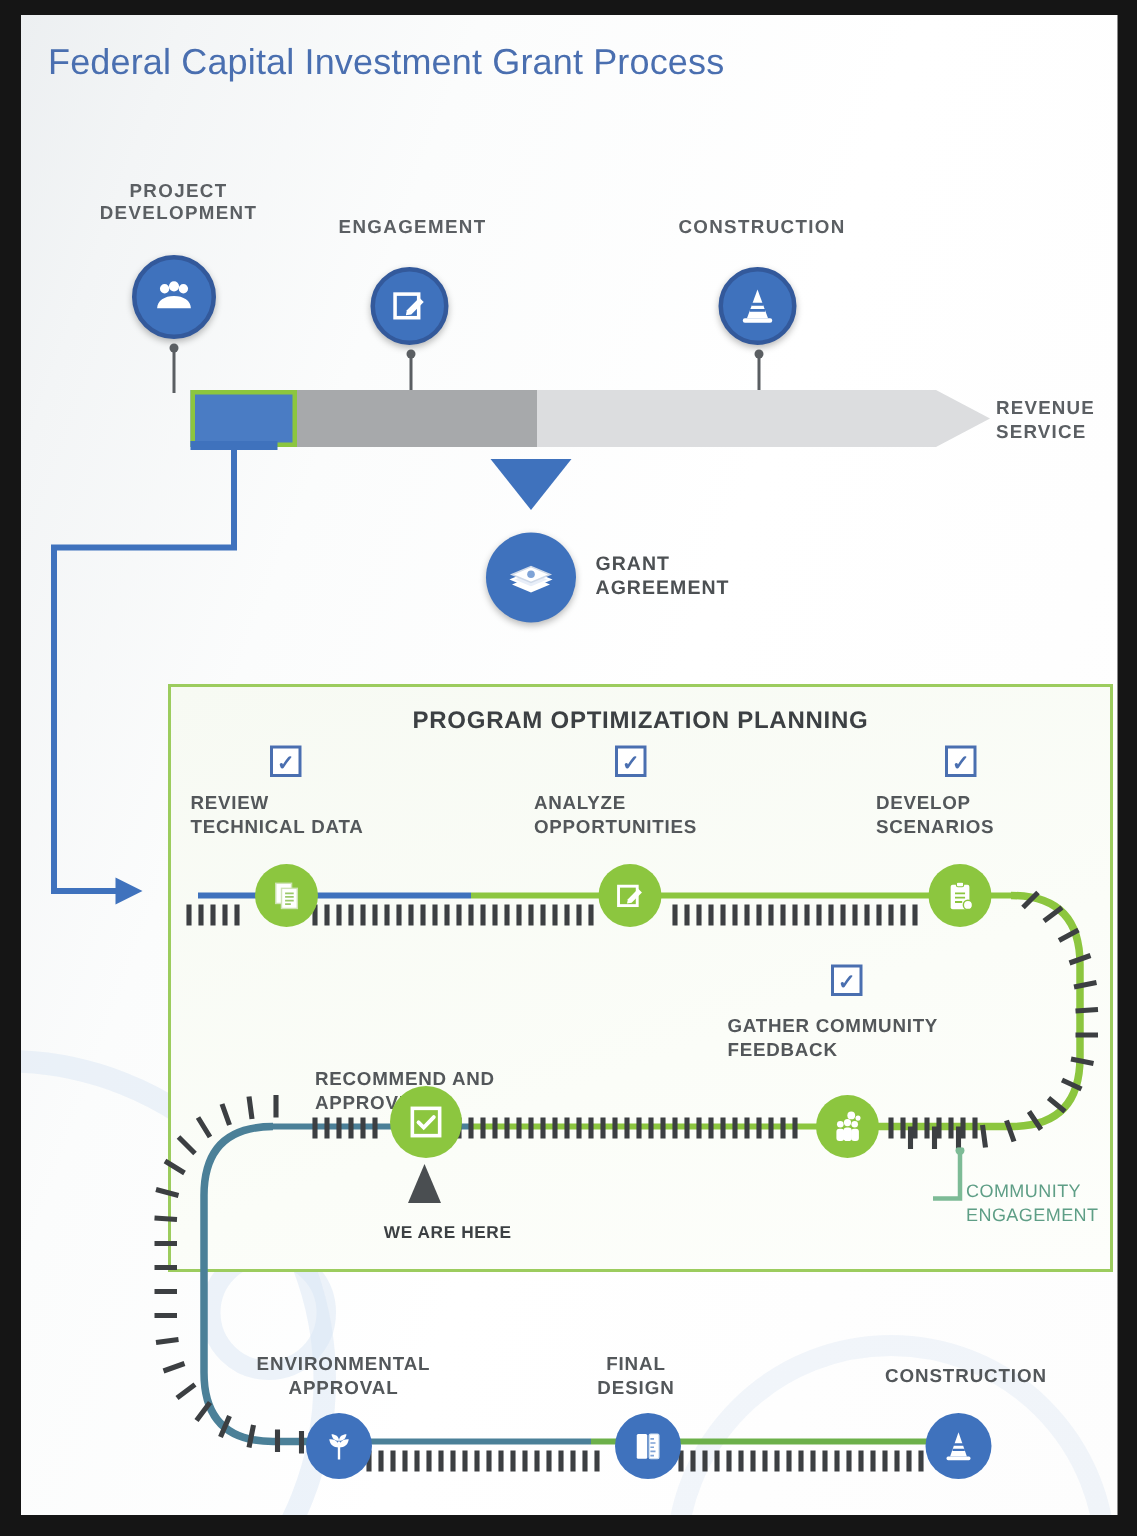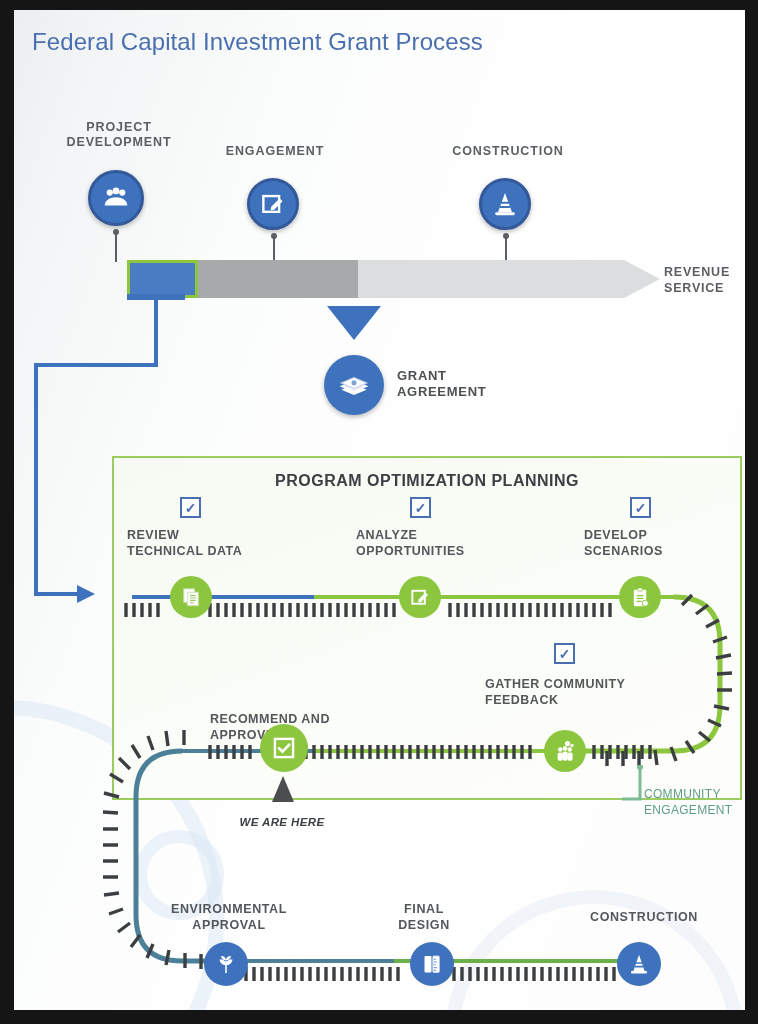--- a/index.html
+++ b/index.html
@@ -72,21 +72,21 @@
     border-left:27px solid transparent; border-right:27px solid transparent;
     border-top:34px solid #3f72bd; }
   #grant-label { position:absolute; left:383px; top:358px;
     font-size:13px; font-weight:700; letter-spacing:.7px; color:#4c5053; line-height:1.25; }
 
   
   #connector { position:absolute; left:0; top:240px; width:300px; height:360px; }
 
   
   #pop-box {
-    position:absolute; left:98px; top:446px; width:630px; height:344px;
+    position:absolute; left:98px; top:446px; width:630px; height:392px;
     border:2px solid #9ccc5e; background:linear-gradient(160deg,#f7faf3 0%,#fbfdf8 60%,#fdfefb 100%);
   }
   #pop-title {
     position:absolute; left:0; right:0; top:14px; text-align:center;
     font-size:16px; font-weight:700; letter-spacing:.5px; color:#3c4043;
   }
   .chk {
     position:absolute; width:21px; height:21px; border:2px solid #4a6fb0;
     background:#fff; display:flex; align-items:center; justify-content:center;
     color:#4a6fb0; font-size:14px; line-height:1; font-weight:700;
@@ -106,22 +106,22 @@
     z-index:6;
   }
   #track-svg { position:absolute; left:0; top:0; width:731px; height:1000px; pointer-events:none; }
 
   #we-are-here-tri {
     position:absolute; left:258px; top:766px; width:0;height:0;
     border-left:11px solid transparent; border-right:11px solid transparent;
     border-bottom:26px solid #4a4e51;
   }
   #we-are-here-label {
-    position:absolute; left:209px; top:806px; width:118px; text-align:center;
-    font-size:11.5px; font-weight:700; letter-spacing:.4px; color:#3c4043;font-style:italic;
+    position:absolute; left:209px; top:806px; width:118px; text-align:right;
+    font-size:11.5px; font-weight:700; letter-spacing:.4px; color:#3c4043;
   }
   #ce-label {
     position:absolute; left:630px; top:776px; width:100px;
     font-size:12px; font-weight:400; letter-spacing:.3px; color:#5e9e86; line-height:1.35;
   }
   .bot-label {
     position:absolute; text-align:center; font-size:12.5px; font-weight:700;
     letter-spacing:.6px; color:#53575a; line-height:1.25;
   }
   svg.ic { display:block; }

